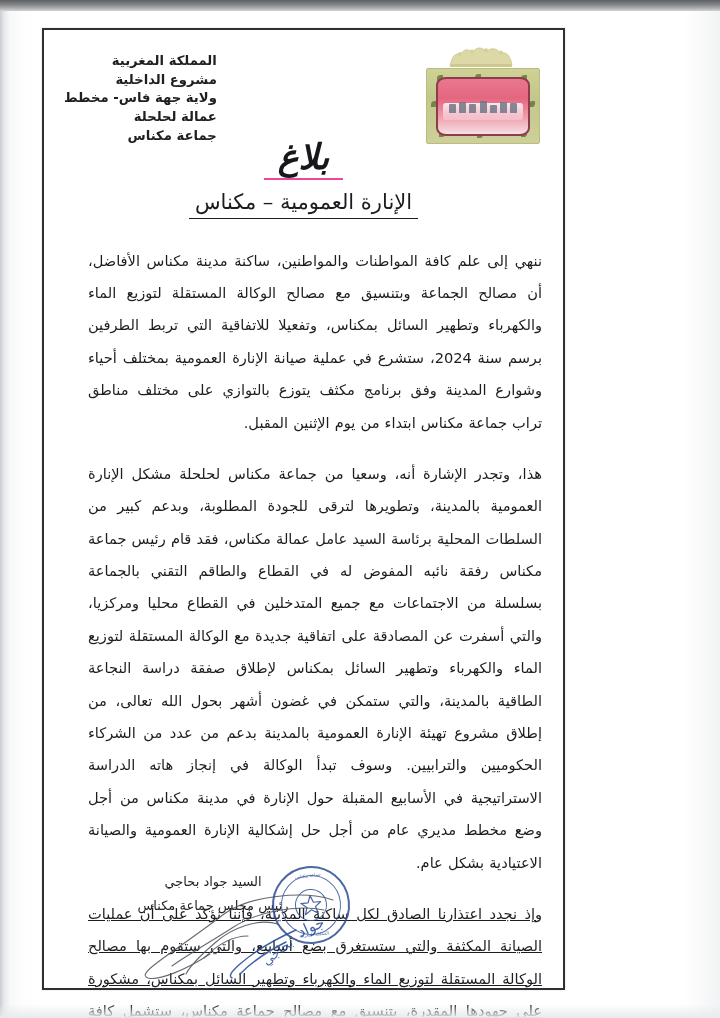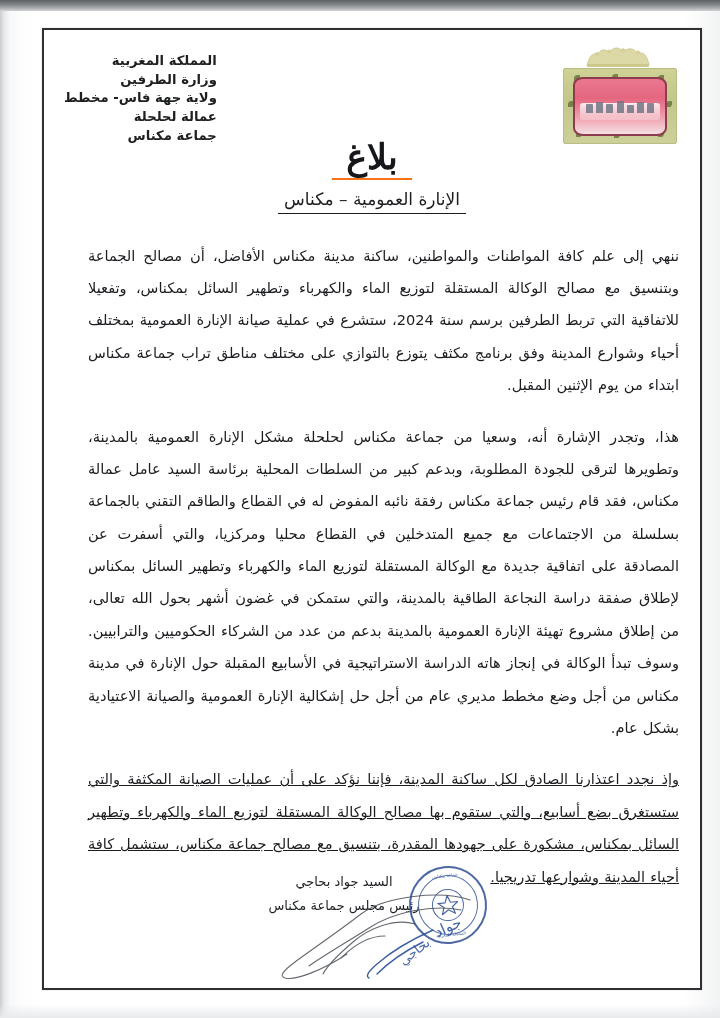--- a/index.html
+++ b/index.html
@@ -37,21 +37,21 @@
     bottom: 0; left: 0; right: 0;
     height: 14px;
     background: linear-gradient(0deg, #e8eaec 0%, rgba(255,255,255,0) 100%);
   }
 
   
   #doc-frame {
     position: absolute;
     left: 42px;
     top: 28px;
-    width: 660px;
+    width: 523px;
     height: 962px;
     background: #ffffff;
     border: 2px solid #2e3033;
     box-sizing: border-box;
     box-shadow: 0 0 0 1px rgba(0,0,0,0.05);
   }
   #doc-inner {
     position: absolute;
     inset: 0;
     padding: 0;
@@ -146,28 +146,29 @@
     margin-top: -14px;
     padding-bottom: 4px;
   }
   #doc-title {
     font-family: "DejaVu Serif", "Liberation Serif", serif;
     font-size: 35px;
     font-weight: bold;
     color: #15171a;
     letter-spacing: 1px;
     display: inline-block;
-    border-bottom: 2px solid #f97316;
+    border-bottom: 2px solid #ec4899;
     padding: 0 14px 1px 14px;
     line-height: 1.18;
+    font-style: italic;
   }
   #doc-subtitle {
     margin-top: 9px;
     font-family: "DejaVu Serif", "Liberation Serif", serif;
-    font-size: 17px;
+    font-size: 21px;
     font-weight: normal;
     color: #1a1c1f;
     display: inline-block;
     border-bottom: 1.6px solid #1a1c1f;
     padding: 0 6px 2px 6px;
     line-height: 1.25;
   }
 
   
   #doc-body {
@@ -192,21 +193,21 @@
   #signature-zone {
     position: absolute;
     left: 0; right: 0;
     top: 830px;
     height: 125px;
     direction: rtl;
   }
   #sig-names {
     position: absolute;
     top: 10px;
-    right: 261px;
+    right: 255px;
     text-align: center;
     font-family: "DejaVu Sans", "Liberation Sans", sans-serif;
     font-size: 13px;
     color: #1d2023;
     line-height: 1.85;
     width: 190px;
   }
   
   #stamp {
     position: absolute;
@@ -292,21 +293,21 @@
 
   <div id="scan-top-bar"></div>
 
   <div id="doc-frame">
     <div id="doc-inner">
 
       <div id="doc-header">
 
         <div id="ministry-block">
           <div>المملكة المغربية</div>
-          <div>وزارة الطرفين</div>
+          <div>مشروع الداخلية</div>
           <div>ولاية جهة فاس- مخطط</div>
           <div>عمالة لحلحلة</div>
           <div>جماعة مكناس</div>
         </div>
 
         <div id="emblem-wrap">
           <svg id="crown" viewBox="0 0 72 22" aria-hidden="true">
             <path d="M4 20 C6 10 10 6 14 9 C18 3 22 2 26 7 C30 1 36 0 40 6 C45 1 51 2 55 8 C59 5 64 8 66 19 Z" fill="#ddd9a6" stroke="#c8c48c" stroke-width="0.8"></path>
             <circle cx="14" cy="8" r="2.1" fill="#d5d098"></circle>
             <circle cx="26" cy="5.5" r="2.1" fill="#d5d098"></circle>

